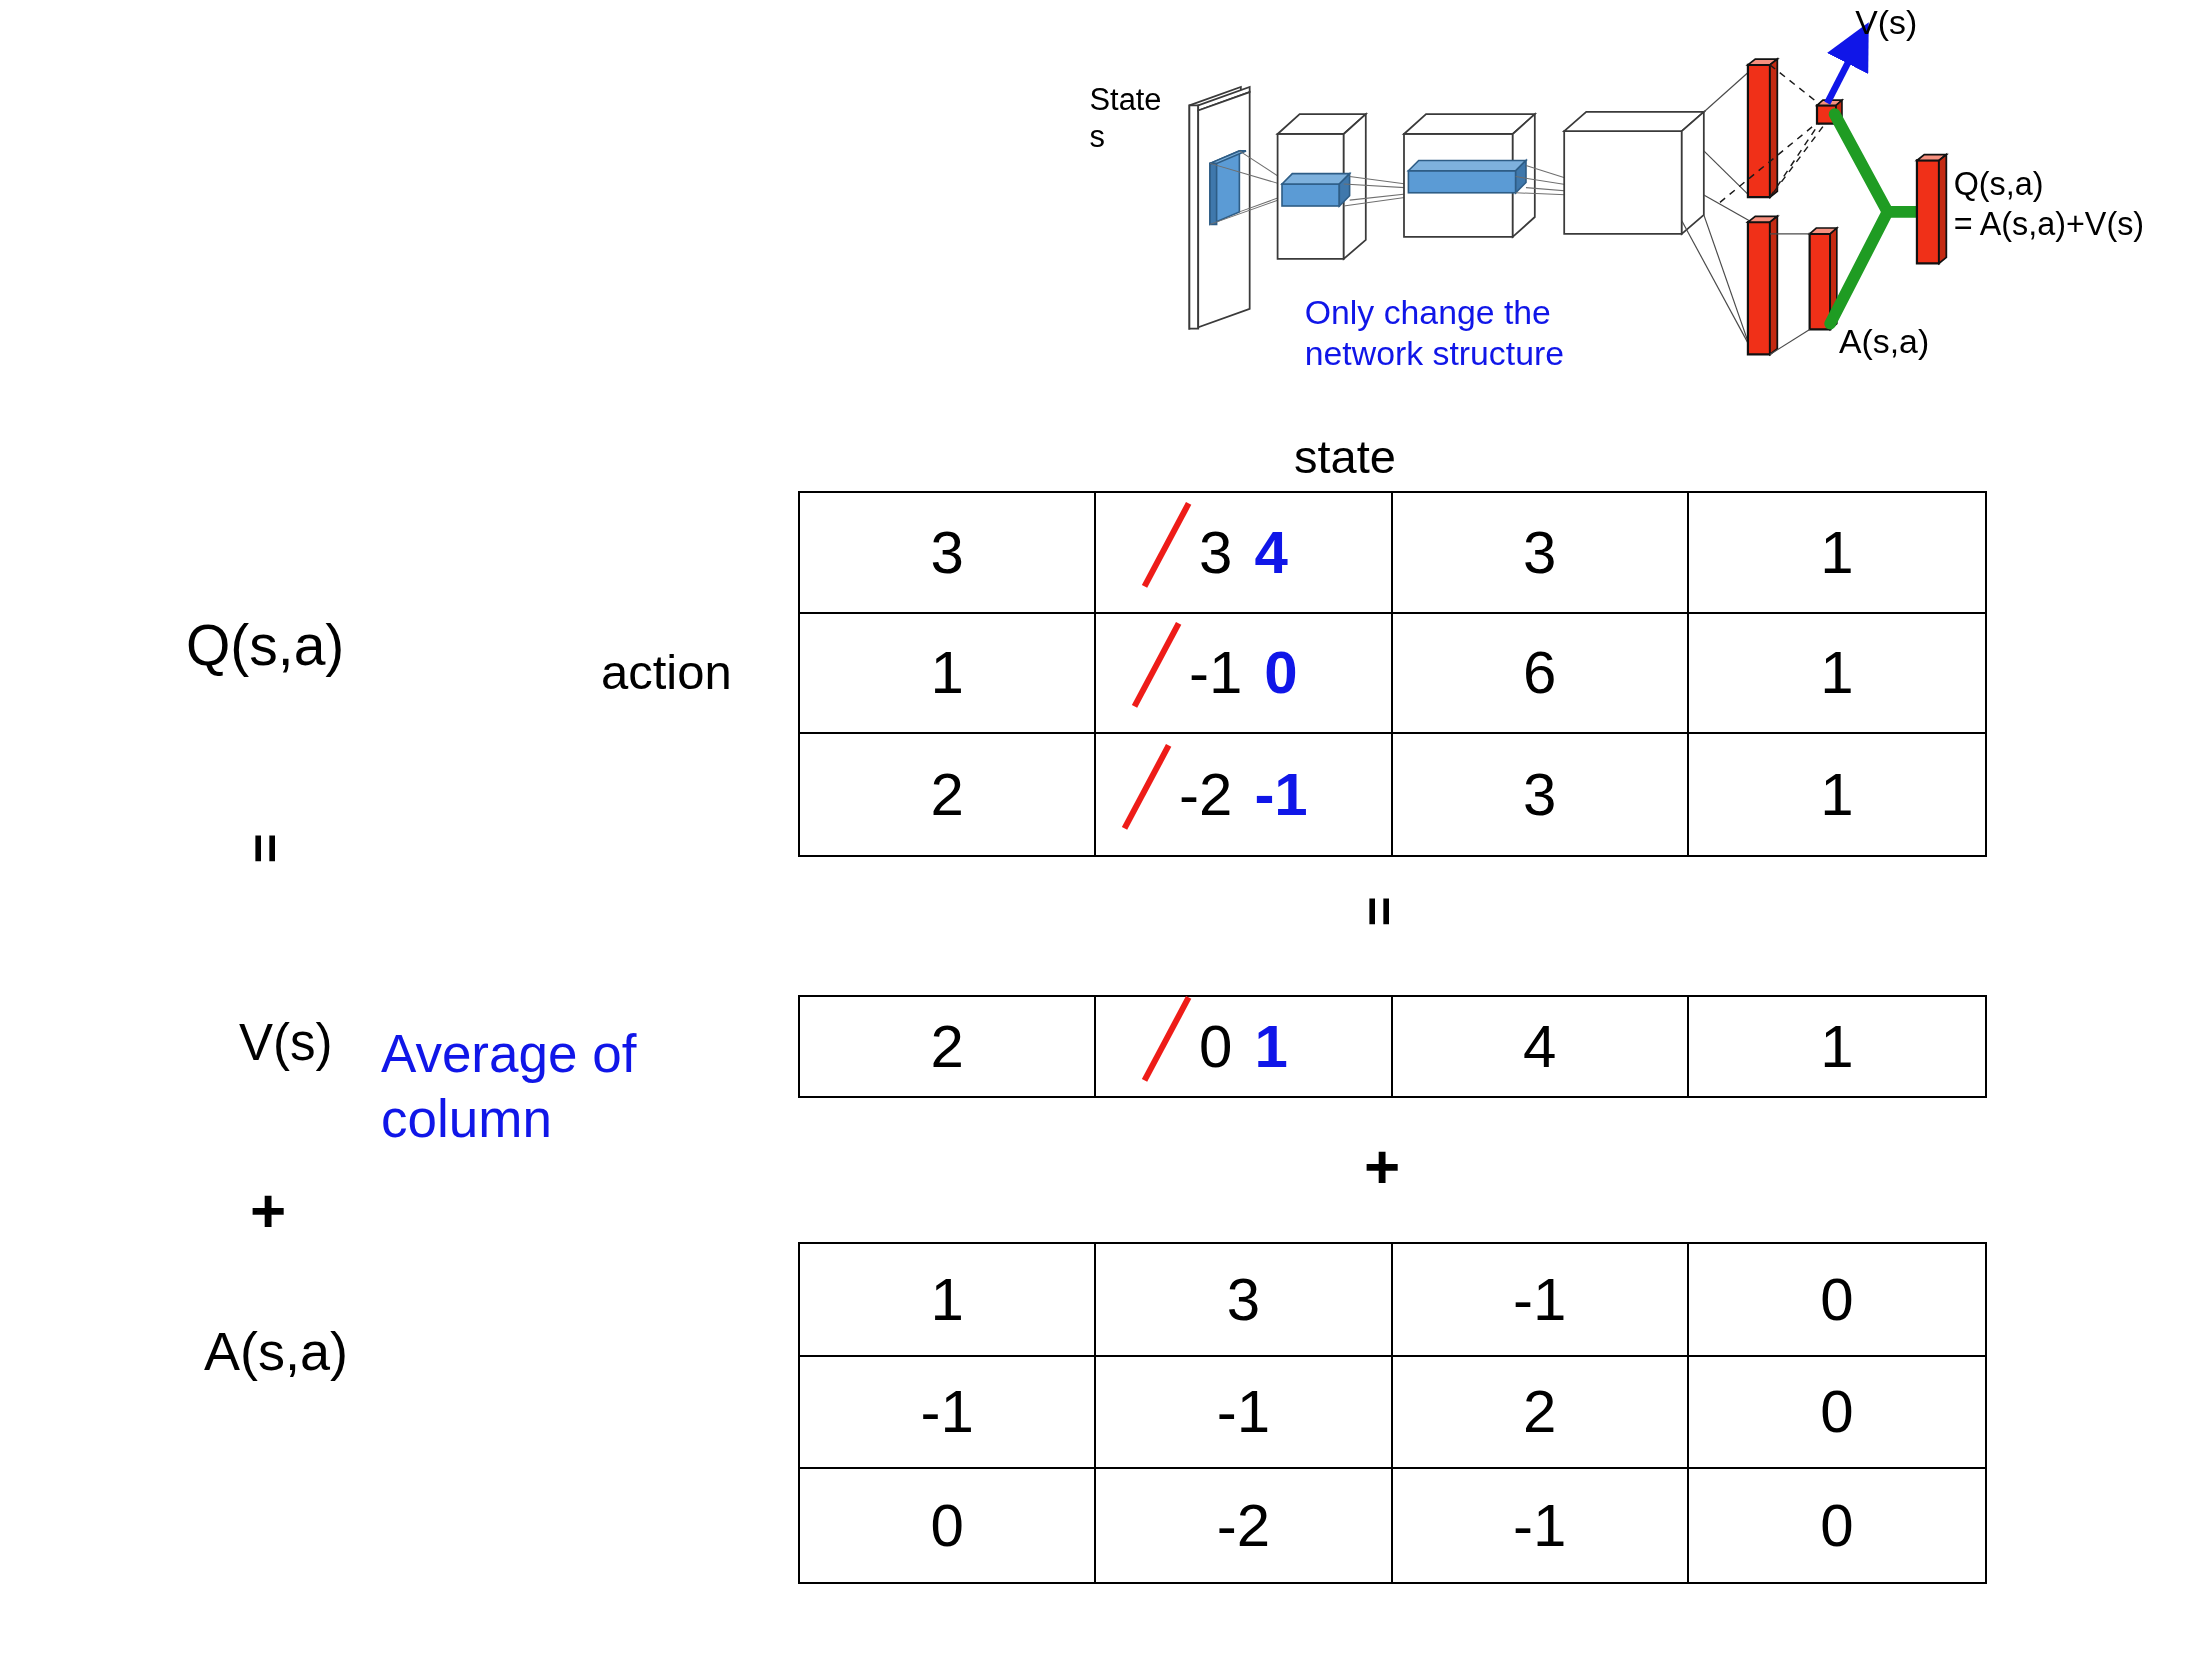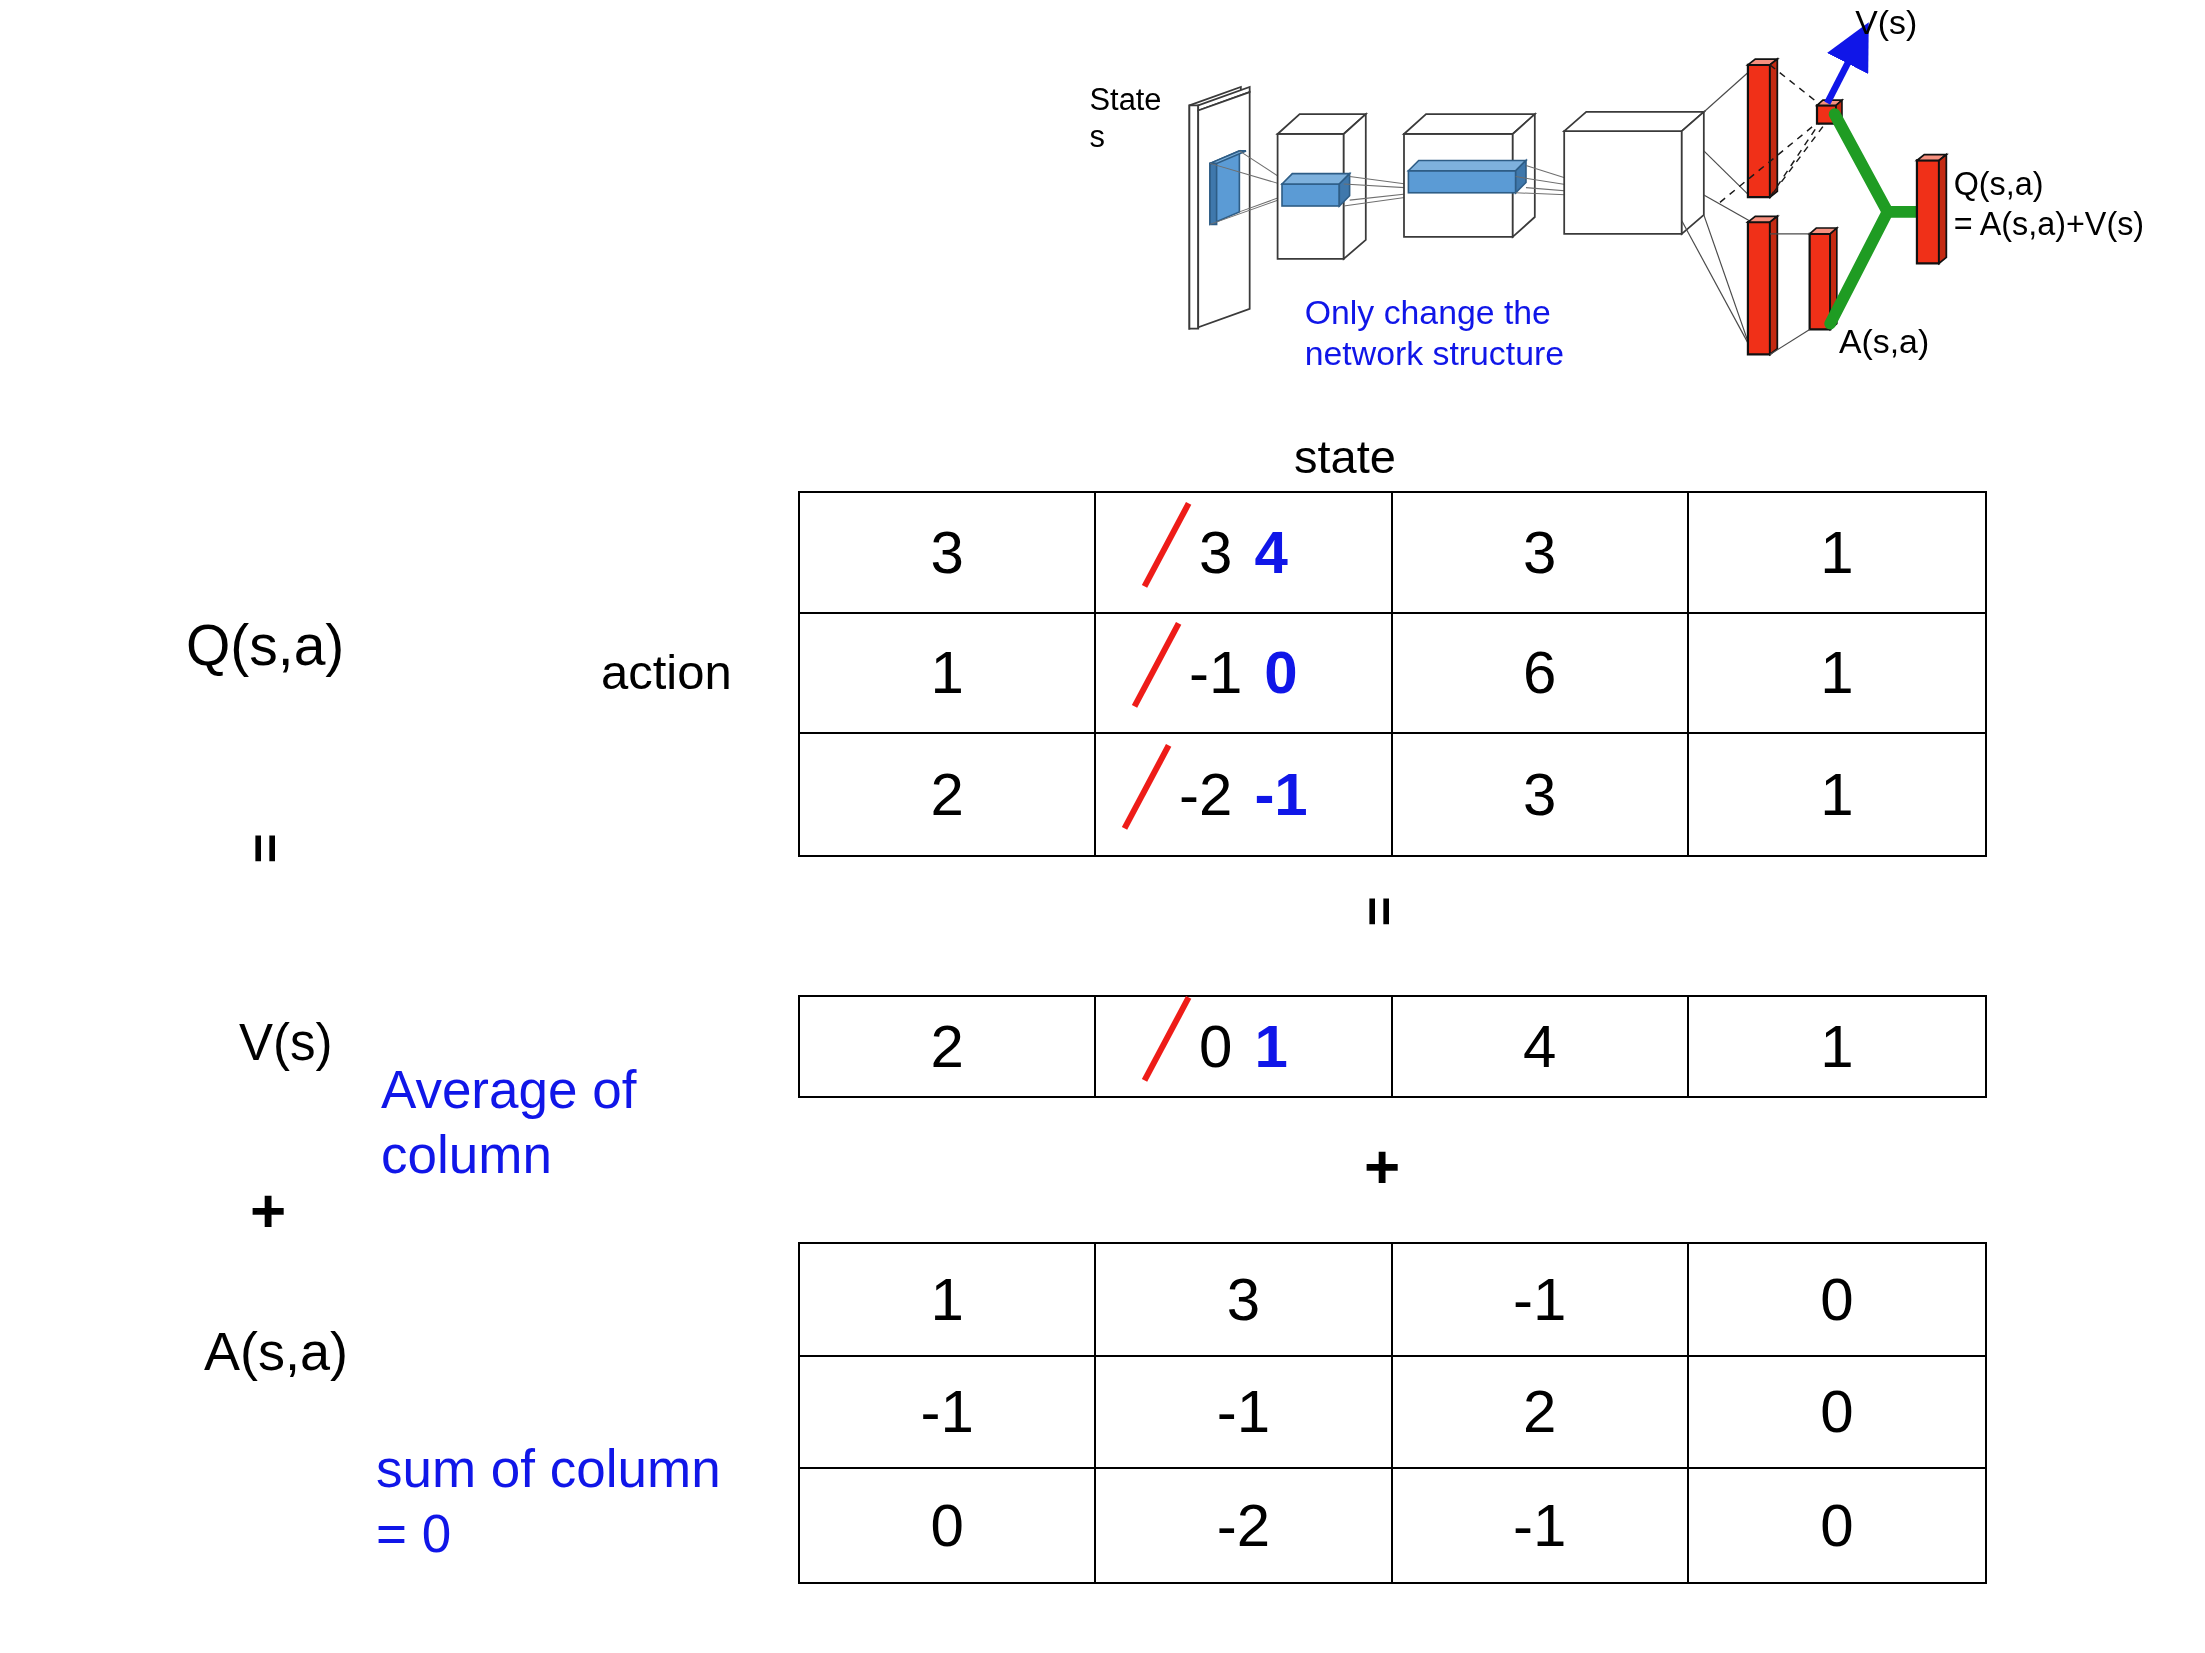--- a/index.html
+++ b/index.html
@@ -51,21 +51,21 @@
   #lbl-state      { left: 1294px; top: 432px;  font-size: 47px; }
   #lbl-qsa        { left: 186px;  top: 616px;  font-size: 57px; }
   #lbl-action     { left: 601px;  top: 647px;  font-size: 49px; }
   #lbl-vs         { left: 239px;  top: 1016px; font-size: 51px; }
   #lbl-asa        { left: 204px;  top: 1323px; font-size: 54px; }
 
   #txt-avg {
     left: 381px; top: 1022px;
     font-size: 53px; line-height: 1.22;
     text-align: left;
-    white-space: normal; width: 345px; margin-top: 36px;
+    white-space: normal; width: 345px;
   }
   #txt-sum {
     left: 376px; top: 1437px;
     font-size: 53px; line-height: 1.22;
     text-align: left;
     white-space: normal; width: 360px;
   }
 
   
   .op {
@@ -294,21 +294,20 @@
     </svg>
   </div>
 
   <div class="abs black" id="lbl-state">state</div>
   <div class="abs black" id="lbl-qsa">Q(s,a)</div>
   <div class="abs black" id="lbl-action">action</div>
   <div class="abs black" id="lbl-vs">V(s)</div>
   <div class="abs black" id="lbl-asa">A(s,a)</div>
 
   <div class="abs blue" id="txt-avg">Average of column</div>
-  <div class="abs blue" id="txt-sum">sum of column = 0</div>
 
   <div class="op eq-rot" id="eq-left">=</div>
   <div class="op eq-rot" id="eq-mid">=</div>
   <div class="op" id="plus-left">+</div>
   <div class="op" id="plus-mid">+</div>
 
   <div class="grid" id="table-q">
     <div class="cell">
         <span>3</span>
       </div>

